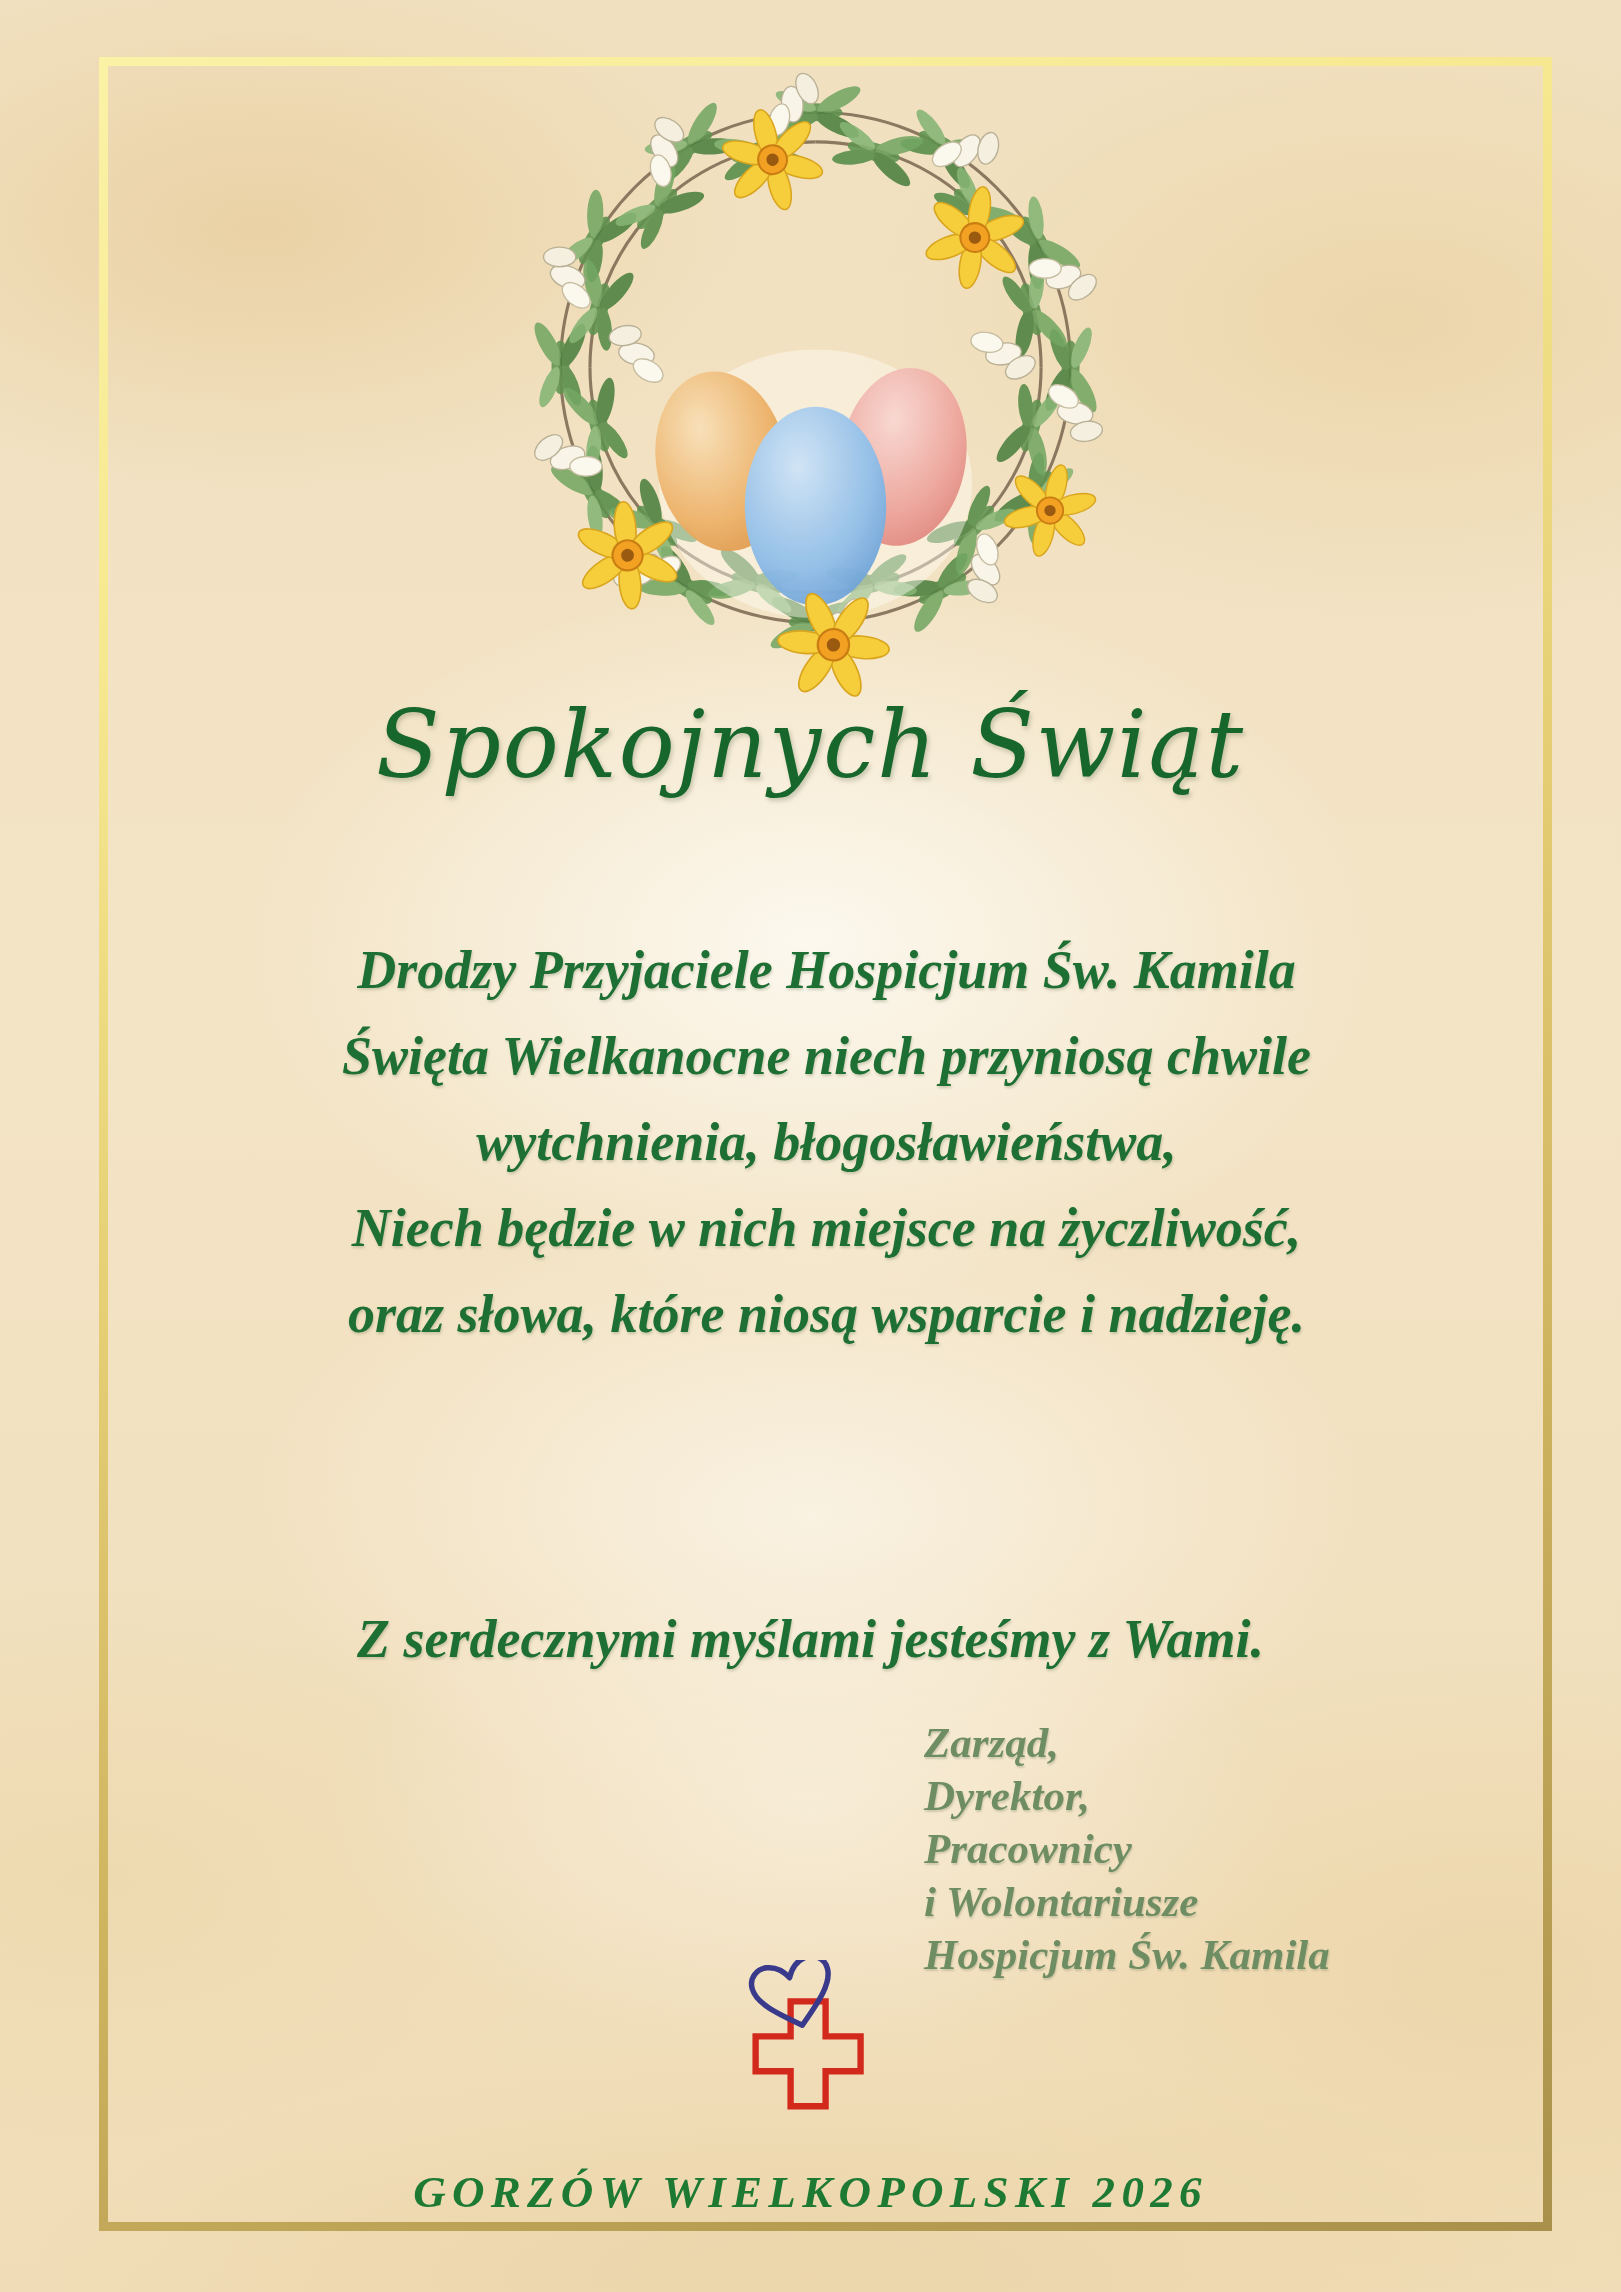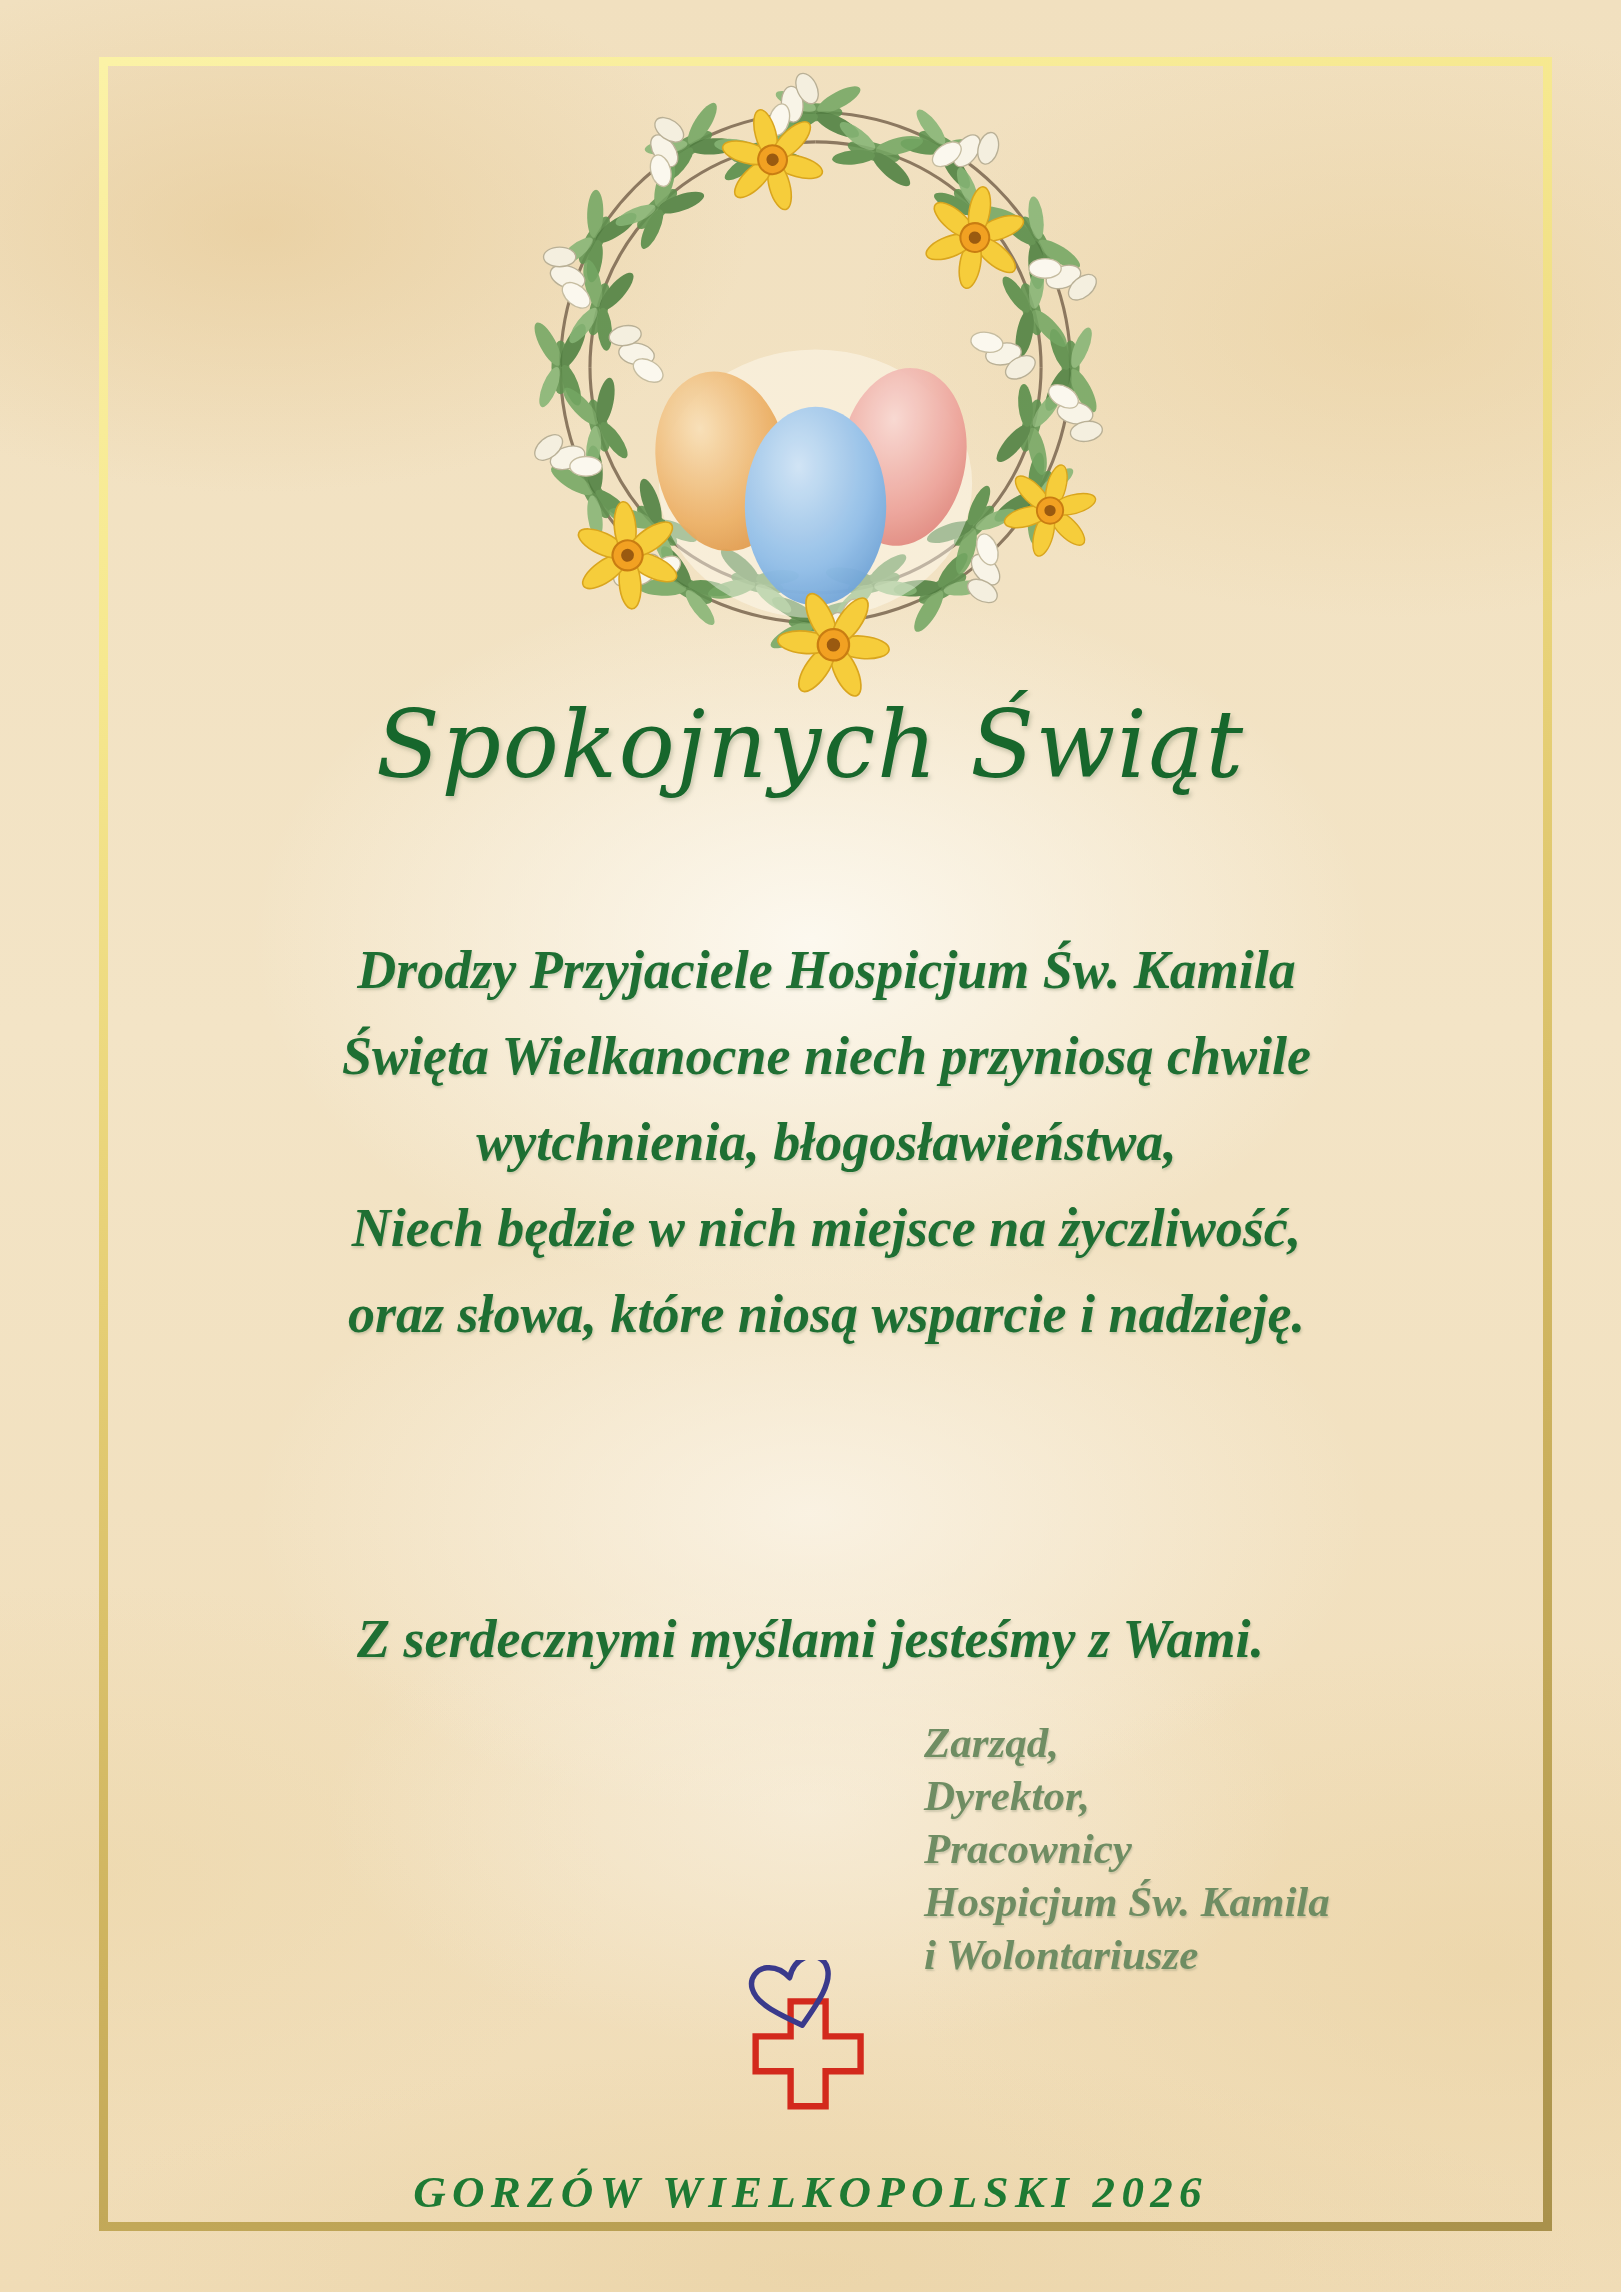--- a/index.html
+++ b/index.html
@@ -179,22 +179,22 @@
     <div class="line">Niech będzie w nich miejsce na życzliwość,</div>
     <div class="line">oraz słowa, które niosą wsparcie i nadzieję.</div>
   </div>
 
   <div class="closing">Z serdecznymi myślami jesteśmy z Wami.</div>
 
   <div class="signature">
     <div class="sig-line">Zarząd,</div>
     <div class="sig-line">Dyrektor,</div>
     <div class="sig-line">Pracownicy</div>
+    <div class="sig-line">i Wolontariusze</div>
     <div class="sig-line">Hospicjum Św. Kamila</div>
-    <div class="sig-line">i Wolontariusze</div>
   </div>
 
   <svg class="logo" viewBox="0 0 205 200" aria-hidden="true">
     <path d="M 80 52 H 124 V 96 H 168 V 140 H 124 V 184 H 80 V 140 H 36 V 96 H 80 Z" fill="none" stroke="#d3291c" stroke-width="8" stroke-linejoin="miter"></path>
     <path d="M 75 95 C 45 70 25 52 25 33 C 25 18 38 10 50 12 C 62 14 70 22 75 32 C 80 22 88 14 100 12 C 112 10 125 18 125 33 C 125 52 105 70 75 95 Z" transform="translate(10,-10) rotate(-15 75 50) scale(0.98)" fill="none" stroke="#3a3a8c" stroke-width="7" stroke-linejoin="round"></path>
   </svg>
 
   <div class="footer">GORZÓW WIELKOPOLSKI 2026</div>
 
 </div>

